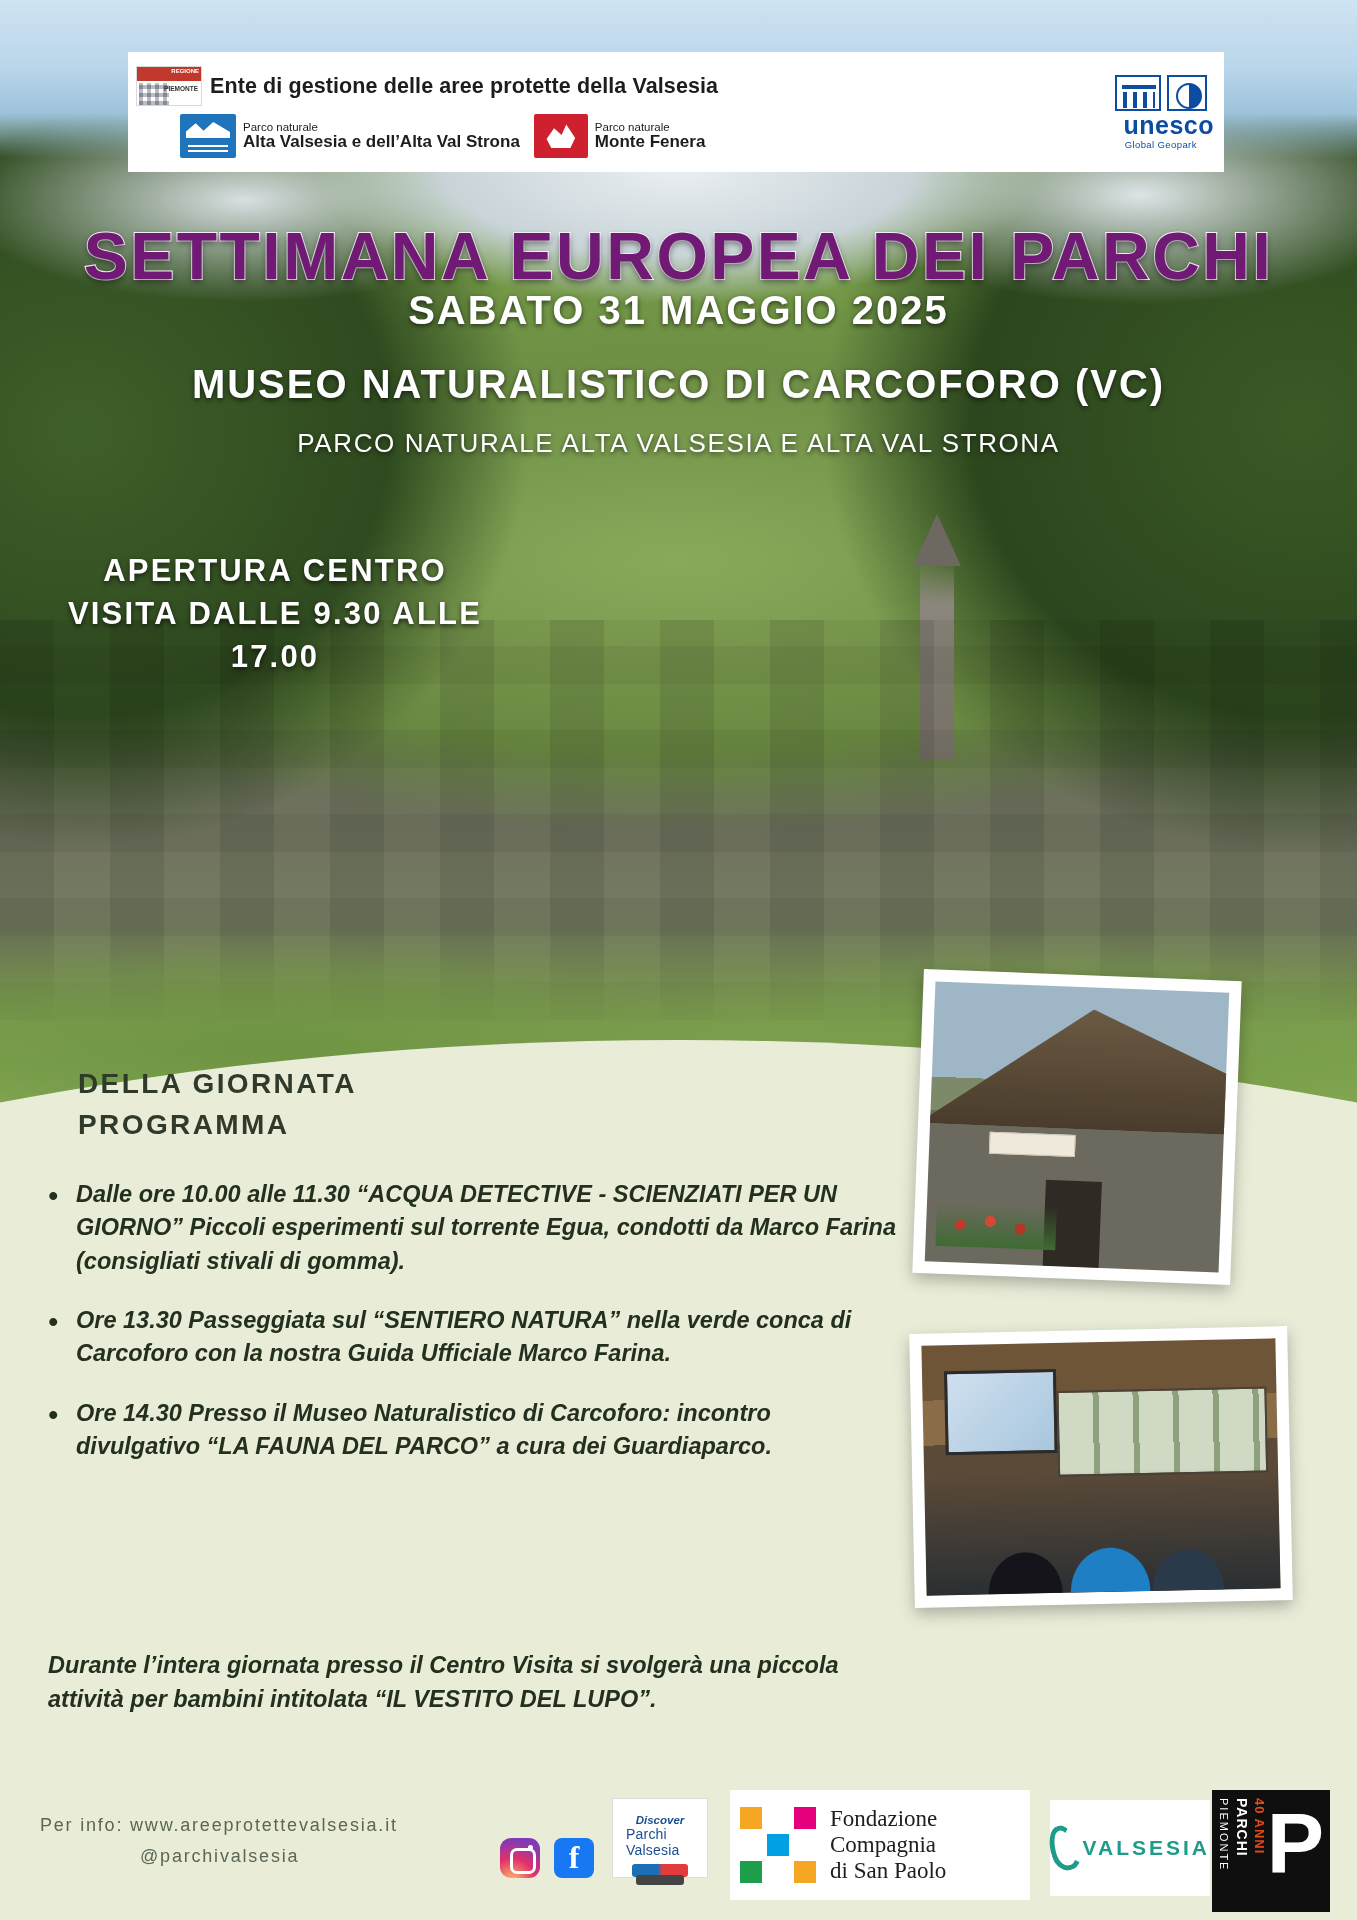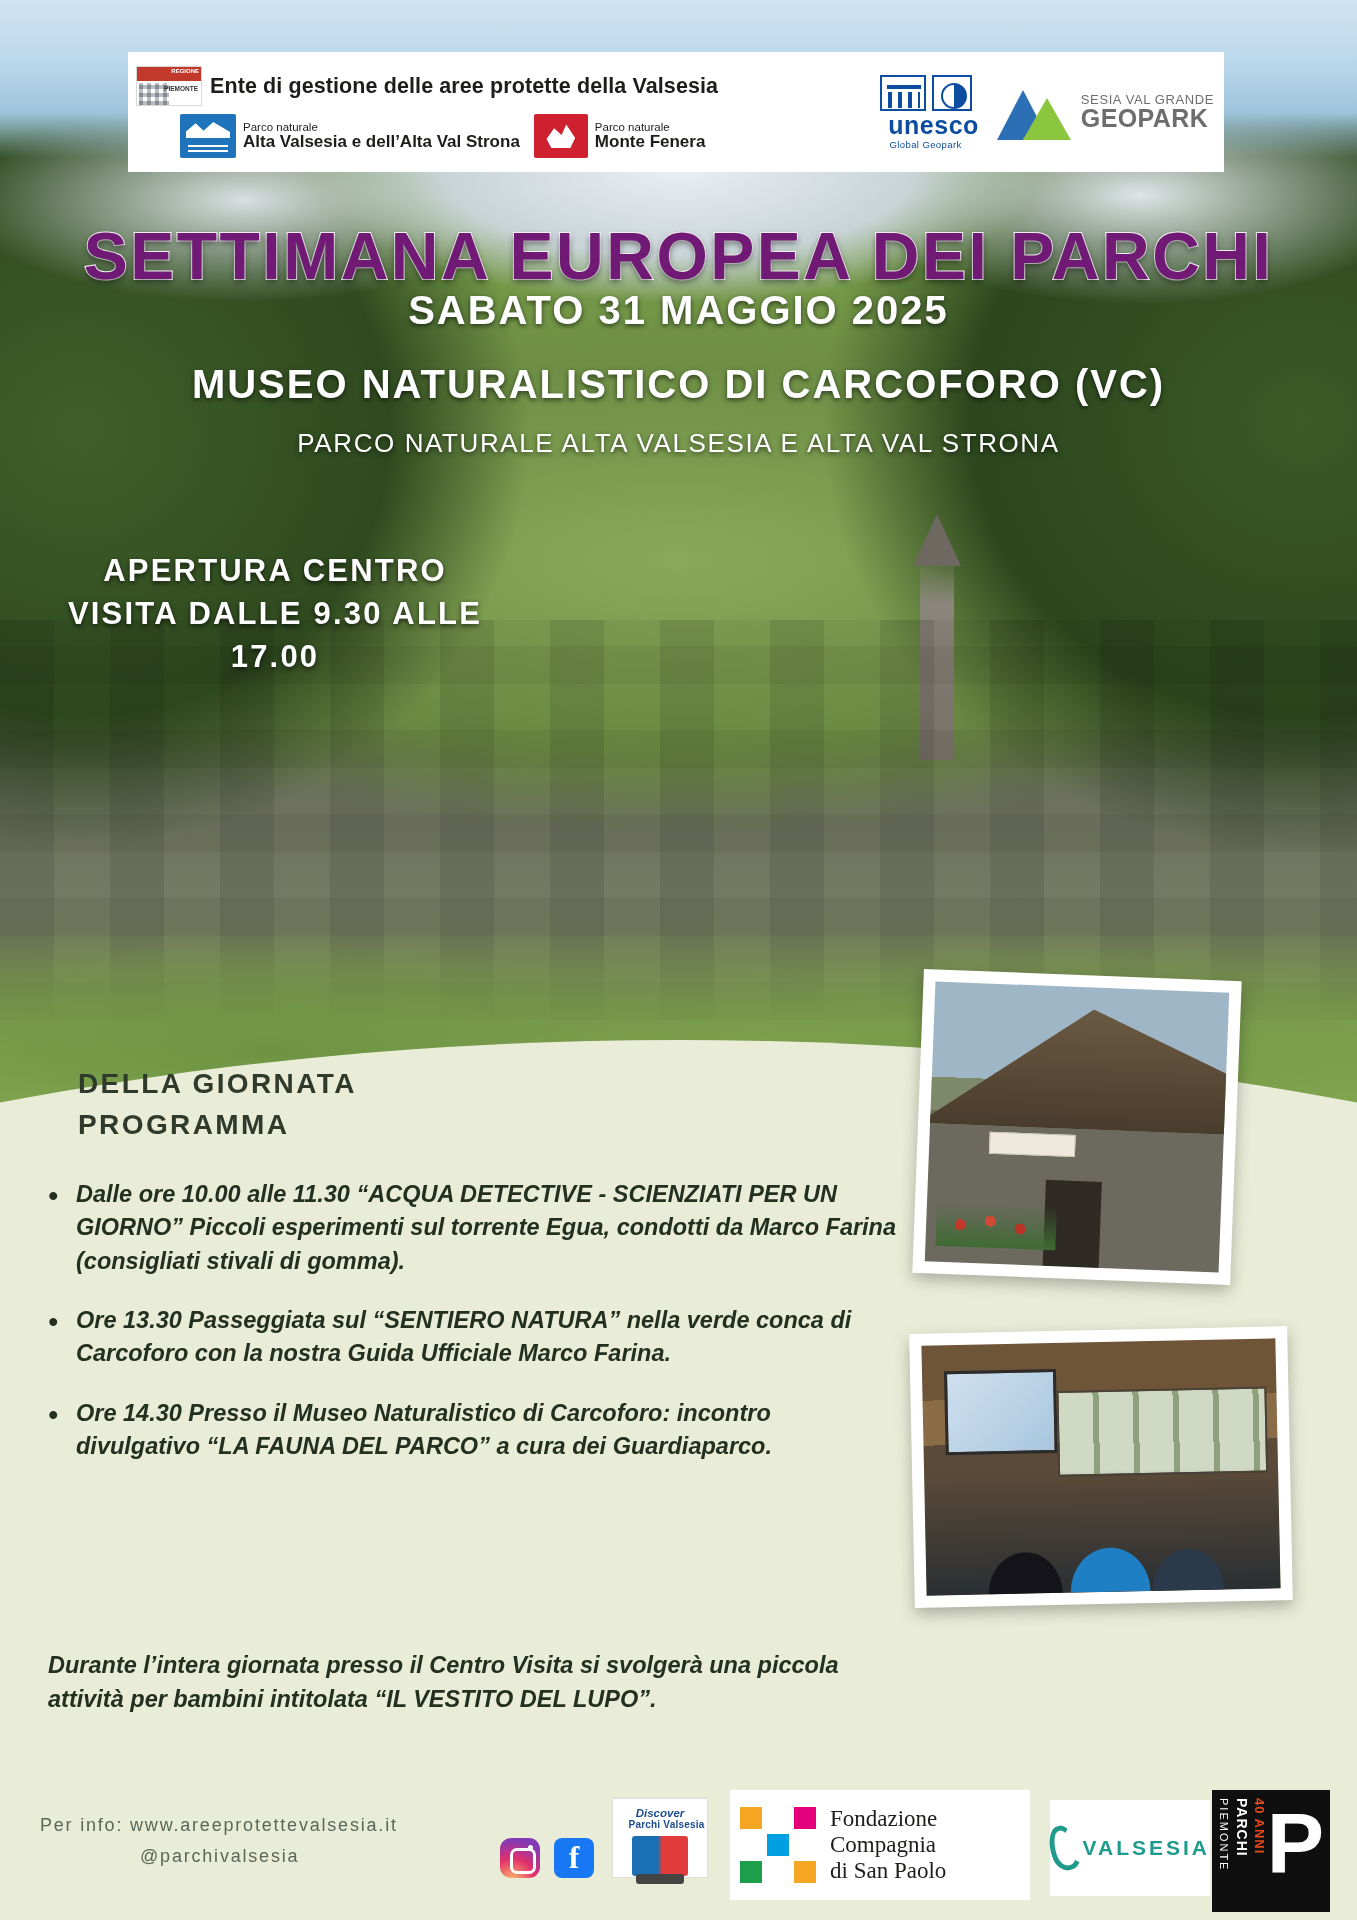--- a/index.html
+++ b/index.html
@@ -290,24 +290,24 @@
   .ig::after {
     content: ""; position: absolute; right: 7px; top: 7px; width: 5px; height: 5px; border-radius: 50%; background: #fff;
   }
   .fb {
     width: 40px; height: 40px; border-radius: 8px; background: #1877f2; color: #fff;
     font-size: 32px; font-weight: 700; line-height: 38px; text-align: center; font-family: "Liberation Serif", serif;
   }
   .discover-badge {
     position: absolute; left: 612px; top: 1798px; width: 96px; height: 80px; background: #ffffff;
     border: 1px solid #ddd; display: flex; flex-direction: column; align-items: center; justify-content: flex-start;
-    padding-top: 8px;
+    padding-top: 15px;
   }
   .discover-badge .d1 { font-size: 11.5px; font-style: italic; font-weight: 700; color: #1b4d8f; }
-  .discover-badge .d2 { font-size: 10px; font-weight: 700; color: #1b4d8f; letter-spacing: .2px; margin-left: 13px; }
+  .discover-badge .d2 { font-size: 14px; font-weight: 400; color: #1b4d8f; letter-spacing: .2px; margin-left: 13px; }
   .discover-badge .cart {
     margin-top: 6px; width: 56px; height: 40px;
     background: linear-gradient(to right, #1b6fb5 0 46%, #e23b3b 54% 100%);
     position: relative; border-radius: 3px;
   }
   .discover-badge .cart::after {
     content: ""; position: absolute; left: 4px; bottom: -8px; width: 48px; height: 10px;
     background: #444; border-radius: 3px;
   }
   .fcsp {
@@ -383,31 +383,20 @@
     </div>
     <div class="logo-right">
       <div class="unesco">
         <div class="unesco-glyphs">
           <div class="unesco-temple"></div>
           <div class="unesco-circle"></div>
         </div>
         <div class="unesco-word">unesco</div>
         <div class="unesco-sub">Global Geopark</div>
       </div>
-      <div class="geopark">
-        <div class="geo-mark">
-          <span class="b"></span>
-            <span class="y"></span>
-            <span class="g"></span>
-        </div>
-        <div class="geo-text">
-          <div class="t1">SESIA VAL GRANDE</div>
-          <div class="t2">GEOPARK</div>
-        </div>
-      </div>
     </div>
   </div>
 
   <div class="title-main">SETTIMANA  EUROPEA  DEI  PARCHI</div>
   <div class="title-date">SABATO 31 MAGGIO 2025</div>
   <div class="title-place">MUSEO NATURALISTICO DI CARCOFORO (VC)</div>
   <div class="title-sub">PARCO NATURALE ALTA VALSESIA E ALTA VAL STRONA</div>
   <div class="opening">APERTURA CENTRO VISITA DALLE 9.30 ALLE 17.00</div>
 
   <div class="prog-head">

